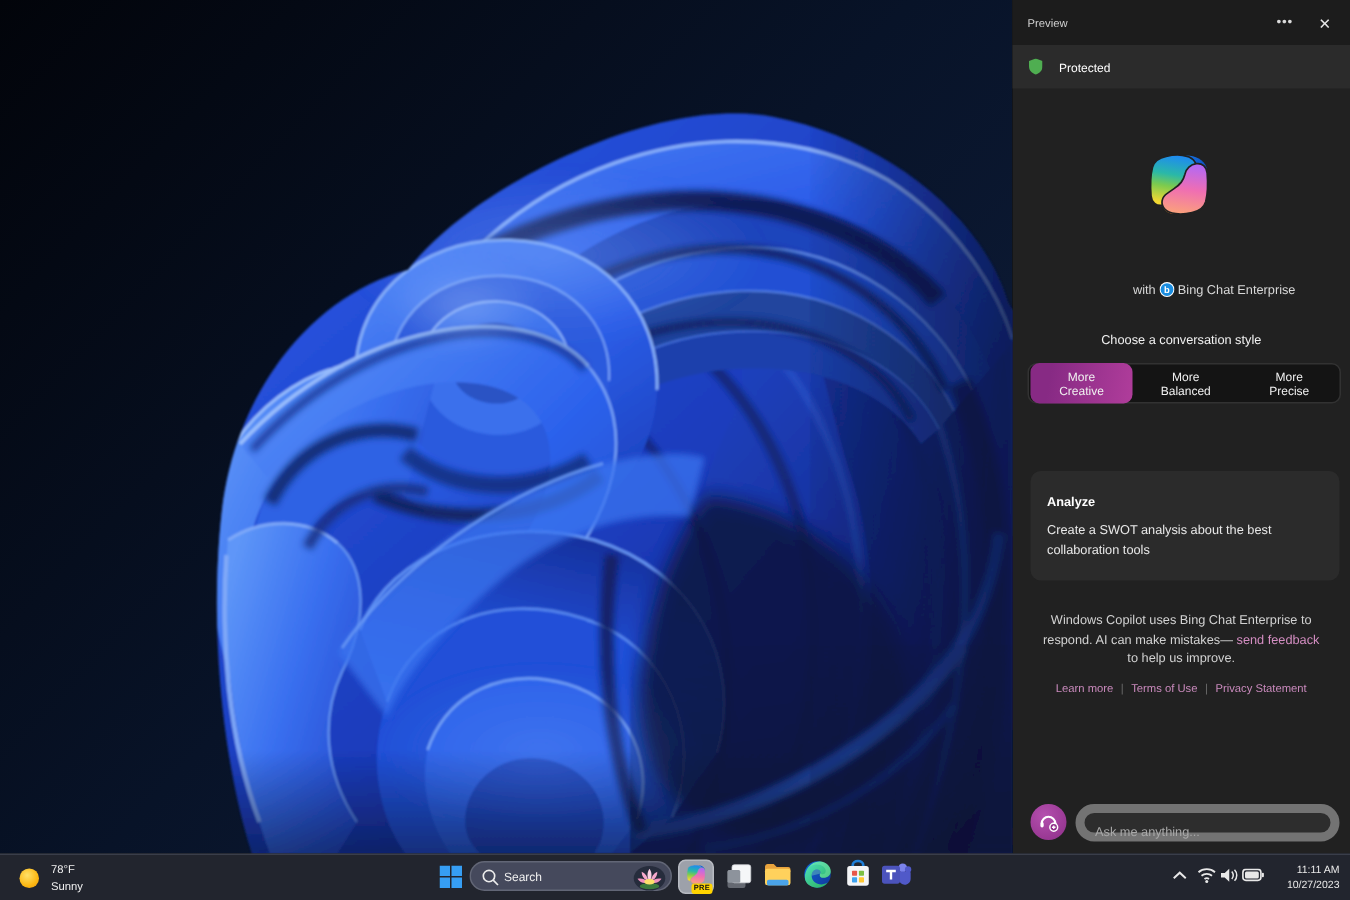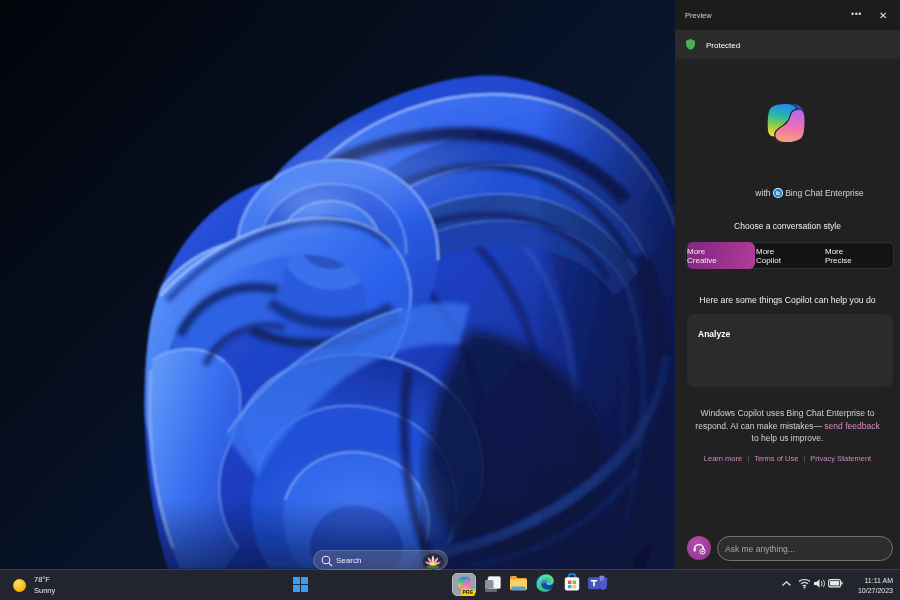--- a/index.html
+++ b/index.html
@@ -15,47 +15,47 @@
 #ptitle .x { position:absolute; left:204px; top:10px; font-size:10px; color:#e6e6e6; }
 #pbar { position:absolute; left:0; top:30px; width:225px; height:29px; background:#2b2b2b; }
 #pbar .sh { position:absolute; left:11px; top:9px; }
 #pbar .t { position:absolute; left:31px; top:11px; font-size:8px; font-weight:normal; color:#fff; }
 #logo { position:absolute; left:764px; top:101px; }
 #cptitle { position:absolute; left:675px; top:157px; width:225px; text-align:center; font-size:19px; font-weight:bold; color:#fff; letter-spacing:-0.4px;}
 #cpsub { position:absolute; left:675px; top:188px; width:225px; text-align:center; font-size:8.5px; color:#d8d8d8;padding-left:44px; }
 #cpsub svg { vertical-align:-2px; }
 #choose { position:absolute; left:675px; top:221px; width:225px; text-align:center; font-size:8.5px; color:#f2f2f2; }
 #styles { position:absolute; left:685px; top:242px; width:209px; height:27px; background:#141414; border:1px solid #323232; border-radius:6px; }
-#styles .seg { position:absolute; top:0; height:25px; width:69px; font-size:8px; line-height:9.5px; color:#f0f0f0; padding-top:3.5px;}
+#styles .seg { position:absolute; top:0; height:25px; width:69px; text-align:center; font-size:8px; line-height:9.5px; color:#f0f0f0; padding-top:3.5px;}
 #styles .sel { left:1px; top:-1px; height:27px; width:68px; background:linear-gradient(100deg,#872a84 20%,#b03d9b); border-radius:6px; padding-top:4.5px; }
 #heretxt { position:absolute; left:675px; top:295px; width:225px; text-align:center; font-size:8.7px; color:#ececec; white-space:nowrap; }
 #card { position:absolute; left:687px; top:314px; width:206px; height:73px; background:#2b2b2b; border-radius:7px; }
 #card .h { position:absolute; left:11px; top:15px; font-size:8.5px; font-weight:bold; color:#fff; }
 #card .b { position:absolute; left:11px; top:33px; width:160px; font-size:8.5px; line-height:12.8px; color:#e9e9e9; }
 #para { position:absolute; left:675px; top:407px; width:225px; text-align:center; font-size:8.5px; line-height:12.7px; color:#d2d2d2; }
 #para .pk { color:#d48ec2; }
 #links { position:absolute; left:675px; top:454px; width:225px; text-align:center; font-size:7.5px; color:#ca8abd; }
 #links .sp { color:#6a6a6a; padding:0 5px; }
 #datarow { position:absolute; left:675px; top:514px; width:225px; height:12px; }
 #datarow .t { position:absolute; left:21px; top:3px; font-size:7.3px; color:#d8d8d8; white-space:nowrap; }
 #inprow { position:absolute; left:675px; top:536px; width:225px; height:26px; }
 #inprow .circ { position:absolute; left:12px; top:0px; width:24px; height:24px; border-radius:50%; background:radial-gradient(circle at 38% 32%,#b44fae,#8d2f88); }
-#inprow .inp { position:absolute; left:42px; top:0px; width:176px; height:25px; border-radius:13px; background:#2d2d2d; border:1px solid #737373; }
+#inprow .inp { position:absolute; left:42px; top:0px; width:176px; height:25px; border-radius:13px; background:#2d2d2d; border:6px solid #737373; }
 #inprow .inp .ph { position:absolute; left:7px; top:7px; font-size:8.5px; color:#a8a8a8; }
 
 #taskbar { position:absolute; left:0; top:569px; width:900px; height:31px; background:#22252e; border-top:1px solid #3a3e4a; }
 #weather { position:absolute; left:12px; top:570px; width:80px; height:30px;}
 #weather .sun { position:absolute; left:1px; top:9px; width:13px; height:13px; border-radius:50%; background:radial-gradient(circle at 40% 35%, #ffe169, #fdb813 60%, #e8960c); }
 #weather .l1 { position:absolute; left:22px; top:5px; font-size:7.5px; color:#f0f0f0; white-space:nowrap;}
 #weather .l2 { position:absolute; left:22px; top:16px; font-size:7.5px; color:#f0f0f0; white-space:nowrap;}
 #tray { position:absolute; left:770px; top:569px; height:31px; width:130px;}
 #tray .clock { position:absolute; right:7px; top:7px; text-align:right; font-size:7px; line-height:10px; color:#eaeaea; white-space:nowrap; }
 #tray svg { position:absolute; }
 .ticon { position:absolute; top:571px; width:24px; height:24px; }
-#srchpill { position:absolute; left:313px; top:550px; width:135px; height:20px; border-radius:10px; background:rgba(125,135,168,0.38); border:1px solid rgba(255,255,255,0.16); }
+#srchpill { position:absolute; left:313px; top:574px; width:135px; height:20px; border-radius:10px; background:rgba(125,135,168,0.38); border:1px solid rgba(255,255,255,0.16); }
 #srchpill .t { position:absolute; left:22px; top:5px; font-size:8px; color:#f0f0f0; }
 #cpbtn { position:absolute; left:452px; top:573px; width:24px; height:23px; border-radius:5px; background:#9da1aa; border:1px solid #b8bbc2;}
 </style>
 </head>
 <body>
 <div id="stage">
   <div id="wall">
     <svg width="675" height="569" viewBox="0 0 675 569">
         <defs>
 <linearGradient id="bg" x1="0" y1="0" x2="1" y2="0.8">
@@ -274,30 +274,30 @@
         <text x="6" y="8.6" font-size="7.5" font-weight="bold" fill="#fff" text-anchor="middle" font-family="Liberation Sans">b</text>
       </svg> Bing Chat Enterprise</div>
   <div id="choose">Choose a conversation style</div>
   <div id="styles">
     <div class="seg sel" style="left:1px">
         <div>More</div>
         <div>Creative</div>
       </div>
     <div class="seg" style="left:70px">
         <div>More</div>
-        <div>Copilot</div>
+        <div>Balanced</div>
       </div>
     <div class="seg" style="left:139px">
         <div>More</div>
         <div>Precise</div>
       </div>
   </div>
-  <div id="heretxt">Here are some things Copilot can help you do</div>
   <div id="card">
     <div class="h">Analyze</div>
+    <div class="b">Create a SWOT analysis about the best collaboration tools</div>
   </div>
   <div id="para">Windows Copilot uses Bing Chat Enterprise to<br>respond. AI can make mistakes— <span class="pk">send feedback</span><br>to help us improve.</div>
   <div id="links">Learn more<span class="sp">|</span>Terms of Use<span class="sp">|</span>Privacy Statement</div>
   <div id="inprow">
     <div class="circ">
       <svg style="position:absolute;left:5px;top:5px" width="14" height="14" viewBox="0 0 14 14">
         <path d="M2.5 8 a4.5 4.5 0 0 1 9 0" fill="none" stroke="#fff" stroke-width="1.4"></path>
         <rect x="1.6" y="7" width="2.2" height="3.6" rx="1.1" fill="#fff"></rect>
         <rect x="10.2" y="7" width="2.2" height="3.6" rx="1.1" fill="#fff"></rect>
         <circle cx="10.5" cy="10.5" r="2.6" fill="#8d2f88" stroke="#fff" stroke-width="1"></circle>

